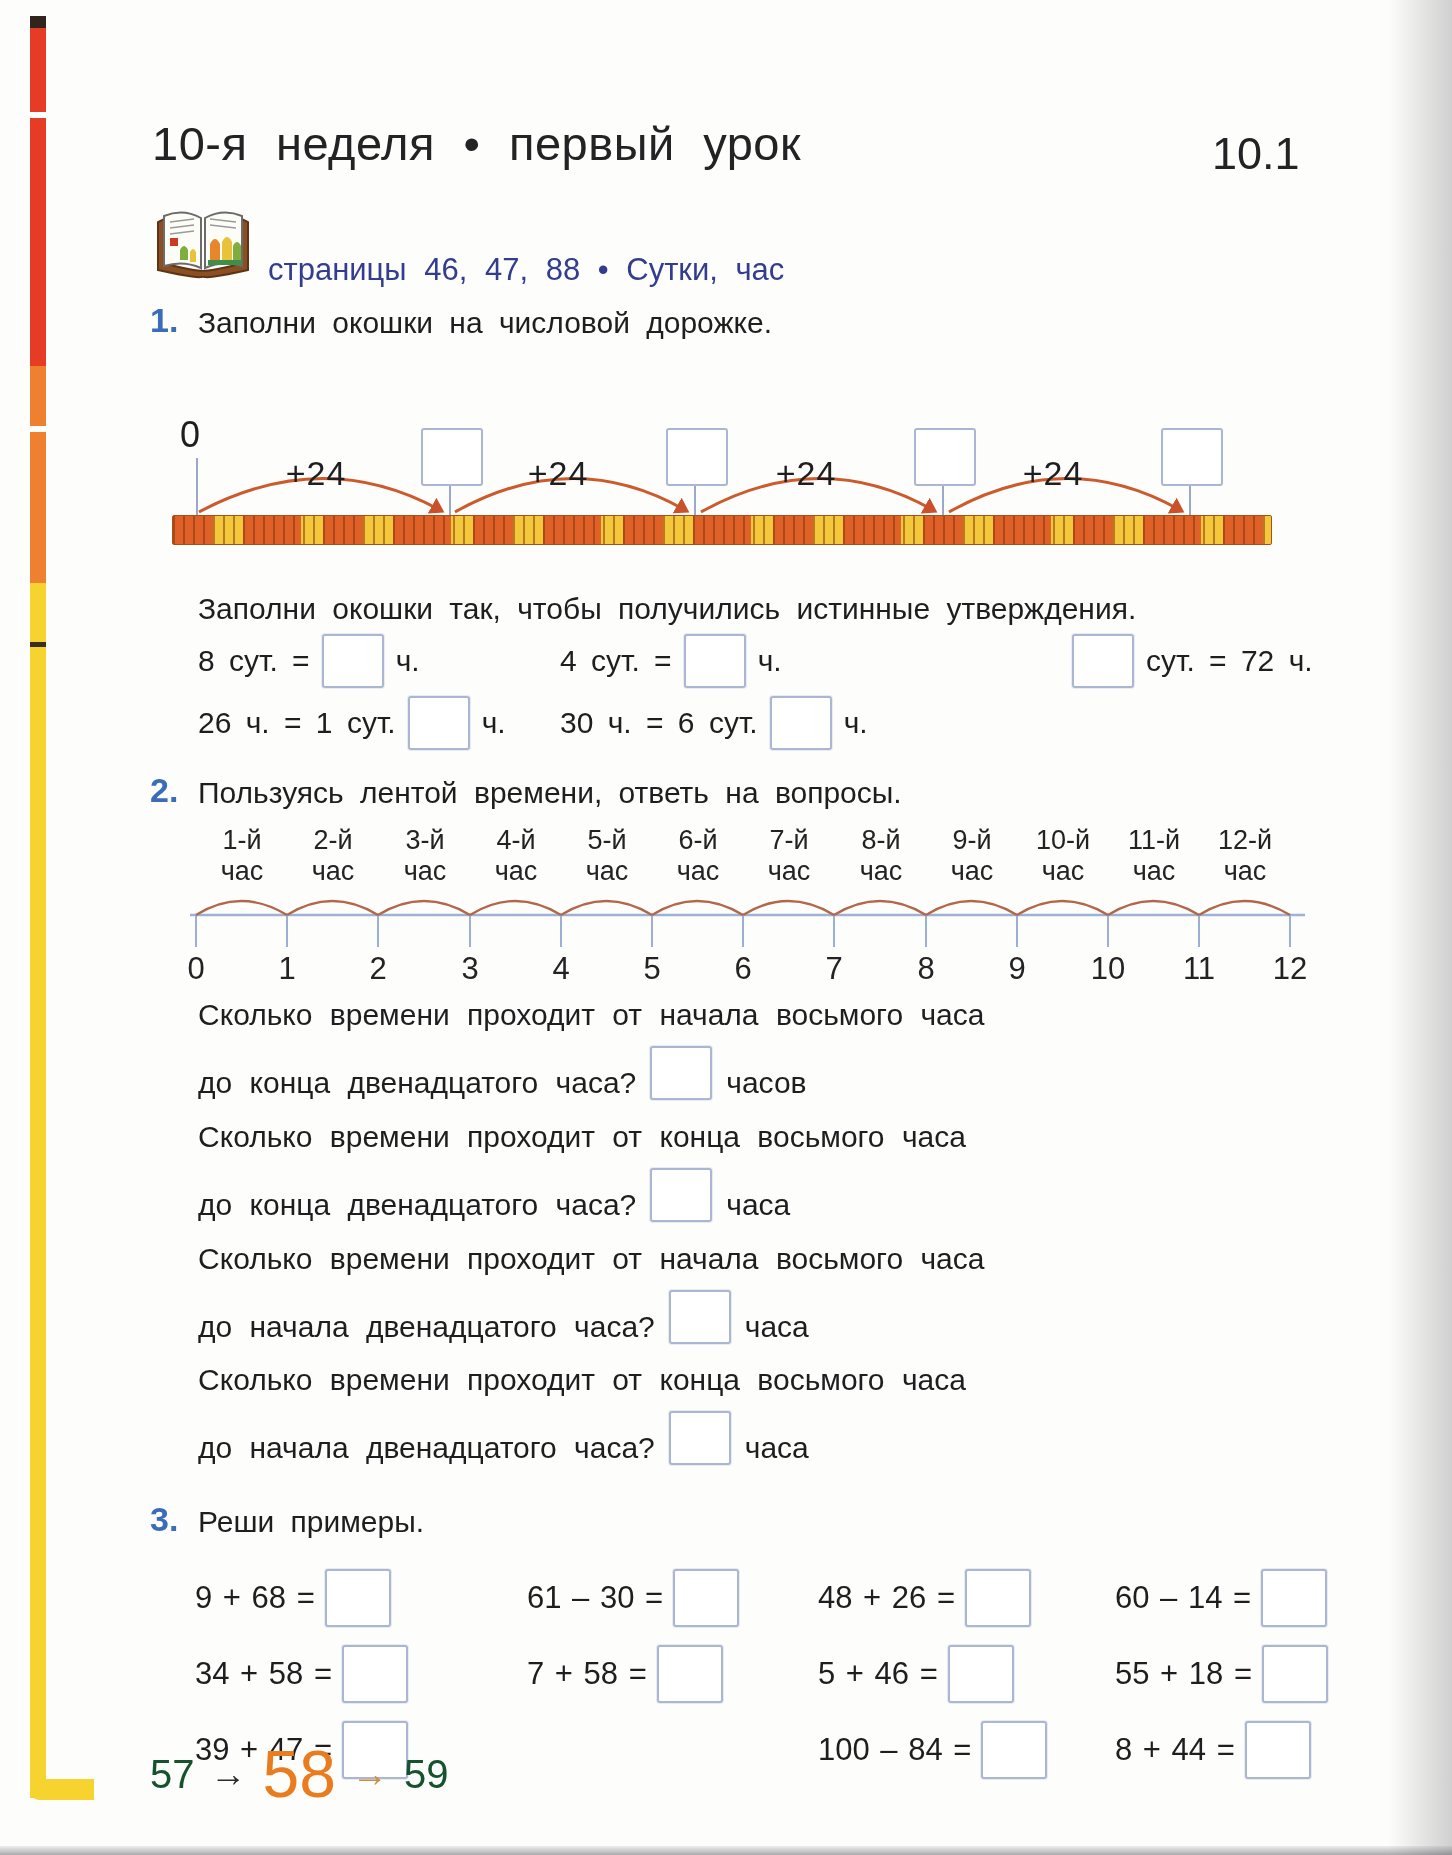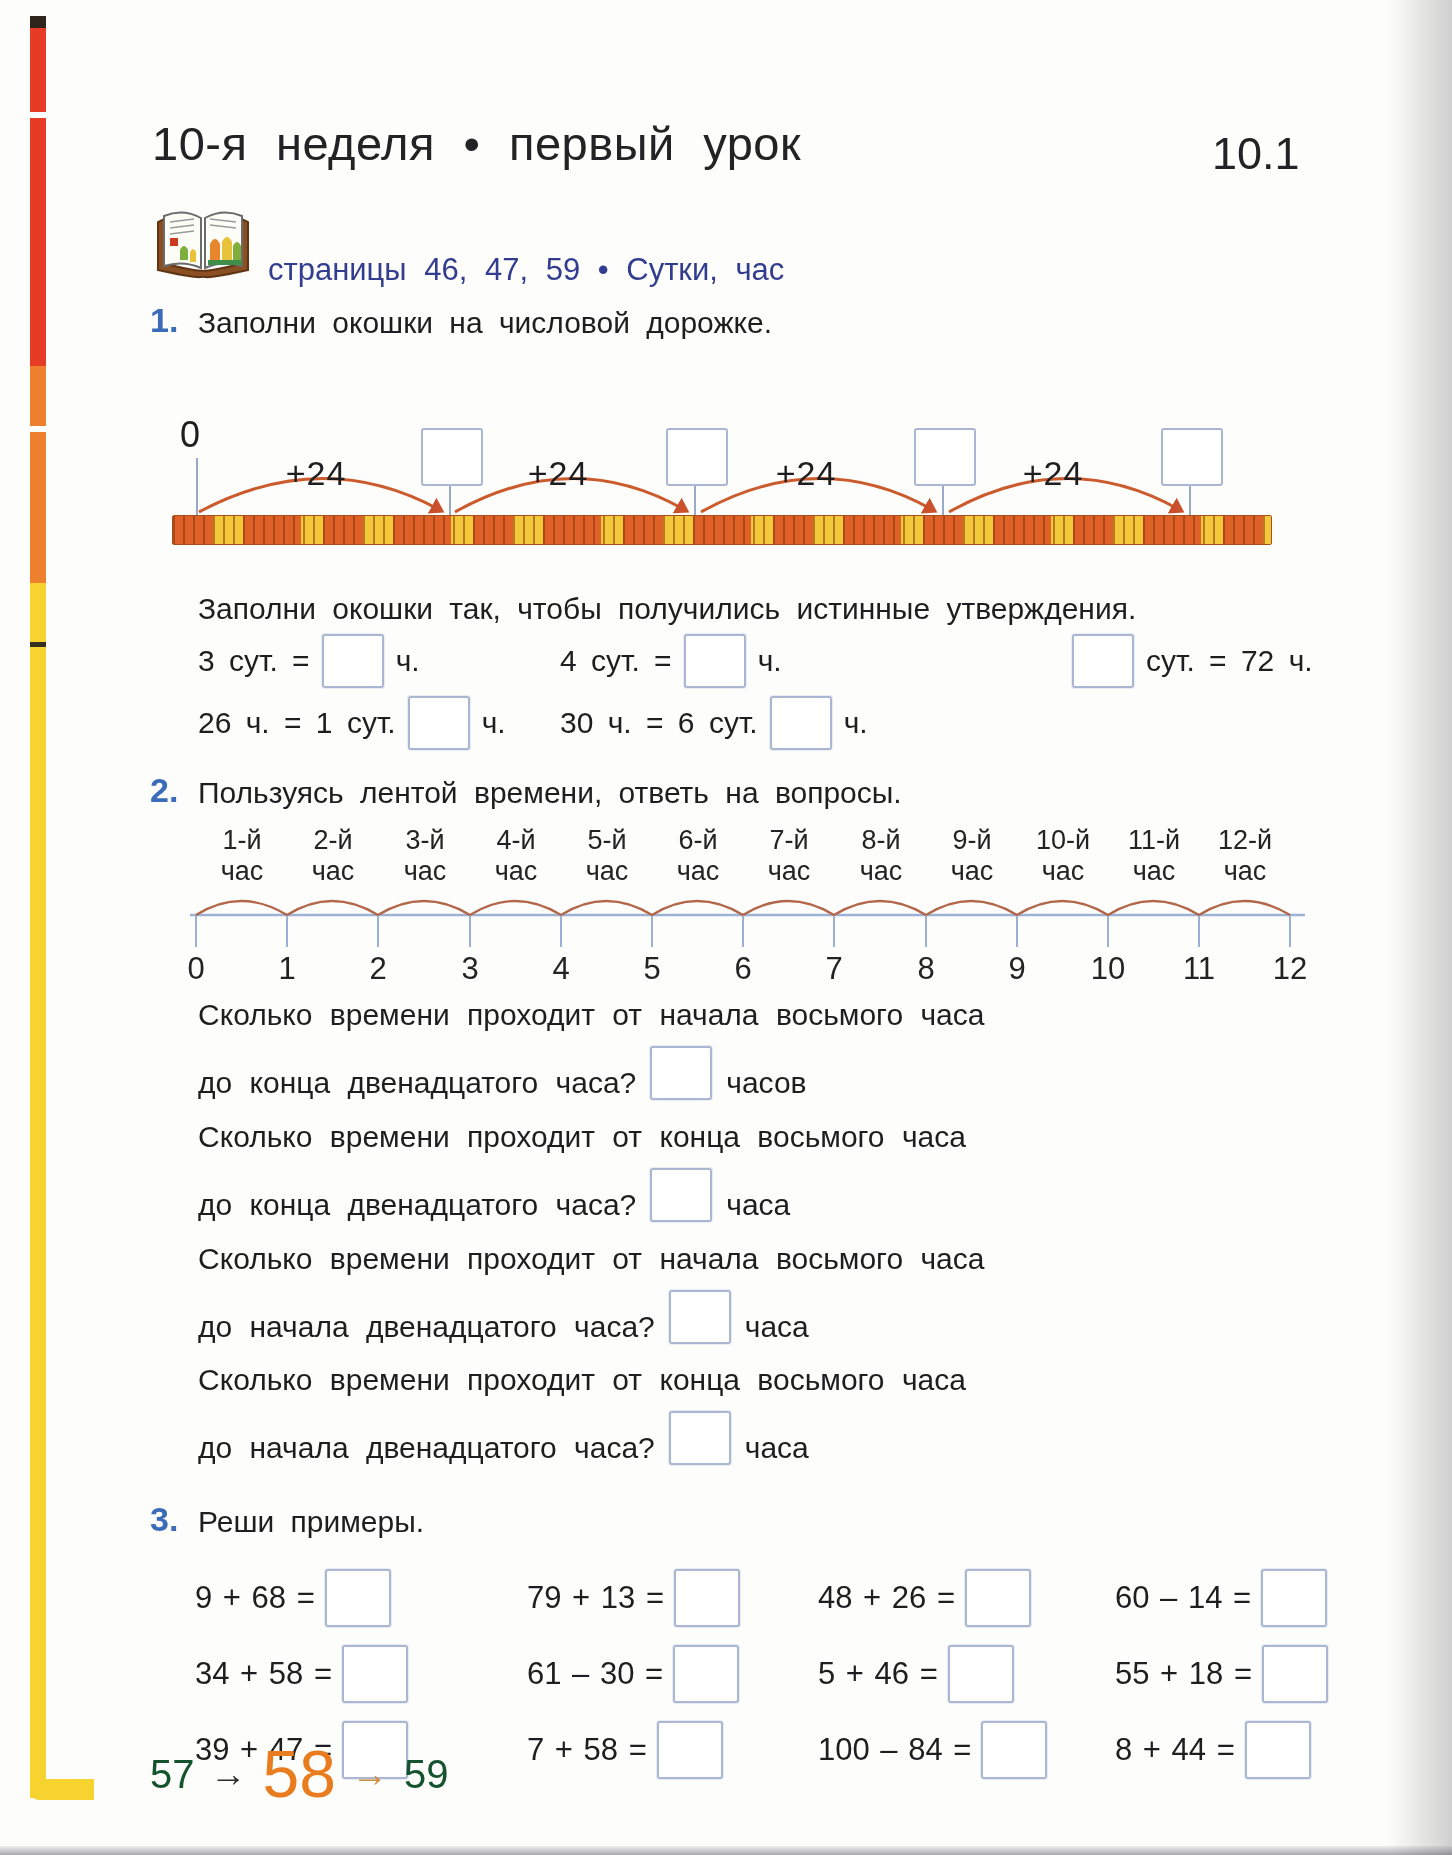--- a/index.html
+++ b/index.html
@@ -103,21 +103,21 @@
       <line x1="60" y1="21" x2="86" y2="24"></line>
     </g>
     <rect x="20" y="34" width="8" height="8" fill="#cc3b20"></rect>
     <path d="M30 46 Q34 38 38 46 L38 56 L30 56 Z" fill="#7fae3c"></path>
     <path d="M40 48 Q43 42 46 48 L46 58 L40 58 Z" fill="#e8c23a"></path>
     <path d="M60 40 Q65 30 70 40 L70 58 L60 58 Z" fill="#e8862c"></path>
     <path d="M72 38 Q77 28 82 38 L82 58 L72 58 Z" fill="#e8c23a"></path>
     <path d="M83 42 Q87 34 91 42 L91 58 L83 58 Z" fill="#7fae3c"></path>
     <rect x="58" y="56" width="34" height="5" fill="#3f8f4a"></rect>
   </svg>
-  <div class="ref-line">страницы 46, 47, 59 • Сутки, час</div>
+  <div class="ref-line">страницы 46, 47, 88 • Сутки, час</div>
 
   <div class="task-num" style="top:301px;">1.</div>
   <div class="task-text" style="top:306px;">Заполни окошки на числовой дорожке.</div>
 
   <div class="track-fig">
     <svg class="track-svg" viewBox="0 0 1452 150">
       <defs>
         <marker id="arr" markerUnits="userSpaceOnUse" markerWidth="18" markerHeight="20" refX="9" refY="9" orient="auto">
           <path d="M0 0 L14 9 L0 18 Z" fill="#c9502a"></path>
         </marker>
@@ -144,21 +144,21 @@
     <div class="track-box" style="left:421px;"></div>
     <div class="track-box" style="left:666px;"></div>
     <div class="track-box" style="left:914px;"></div>
     <div class="track-box" style="left:1161px;"></div>
     <div class="track-strip"></div>
   </div>
 
   <div class="task-text" style="top:592px;">Заполни окошки так, чтобы получились истинные утверждения.</div>
 
   <div class="stmt-row" style="left:198px;top:632px;">
-    <span>3 сут. =</span>
+    <span>8 сут. =</span>
     <span class="ans-box"></span>
     <span>ч.</span>
   </div>
   <div class="stmt-row" style="left:560px;top:632px;">
     <span>4 сут. =</span>
     <span class="ans-box"></span>
     <span>ч.</span>
   </div>
   <div class="stmt-row" style="left:1072px;top:632px;">
     <span class="ans-box" style="margin-left:0;"></span>
@@ -285,24 +285,20 @@
         <span>34 + 58 =</span>
         <span class="ans-box"></span>
       </div>
     <div class="ex-row">
         <span>39 + 47 =</span>
         <span class="ans-box"></span>
       </div>
   </div>
   <div class="ex-col" style="left:527px;top:1570px;">
     <div class="ex-row">
-        <span>79 + 13 =</span>
-        <span class="ans-box"></span>
-      </div>
-    <div class="ex-row">
         <span>61 – 30 =</span>
         <span class="ans-box"></span>
       </div>
     <div class="ex-row">
         <span>7 + 58 =</span>
         <span class="ans-box"></span>
       </div>
   </div>
   <div class="ex-col" style="left:818px;top:1570px;text-align:right;">
     <div class="ex-row">

